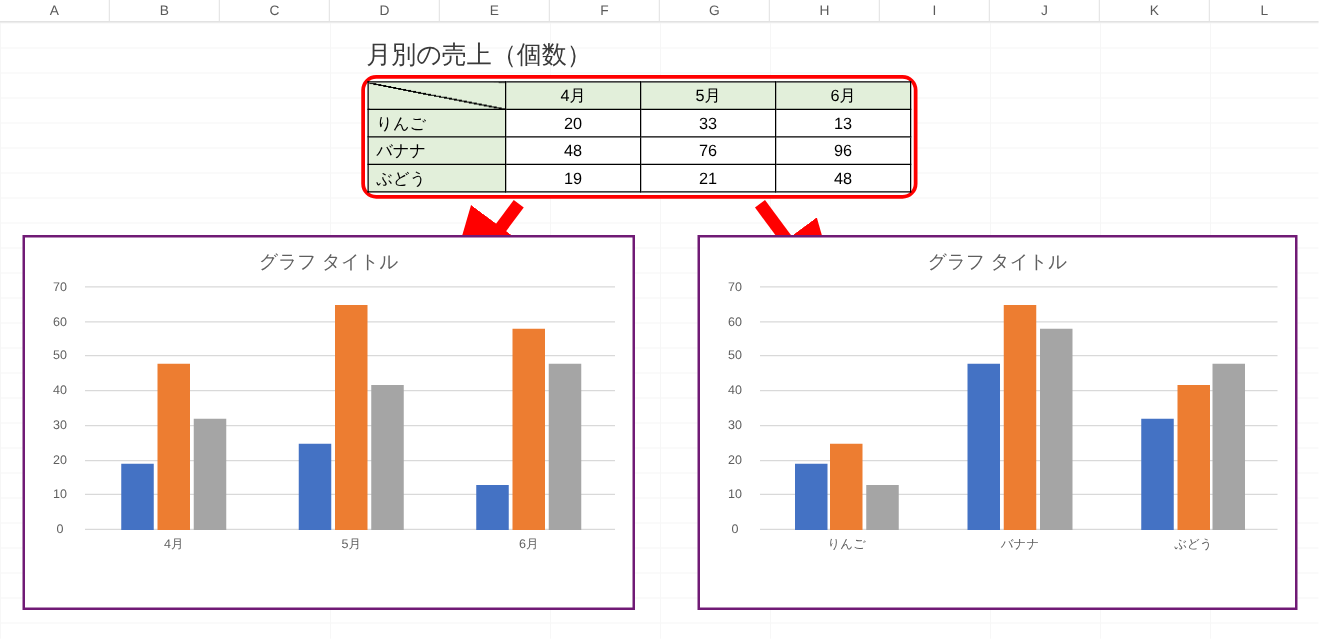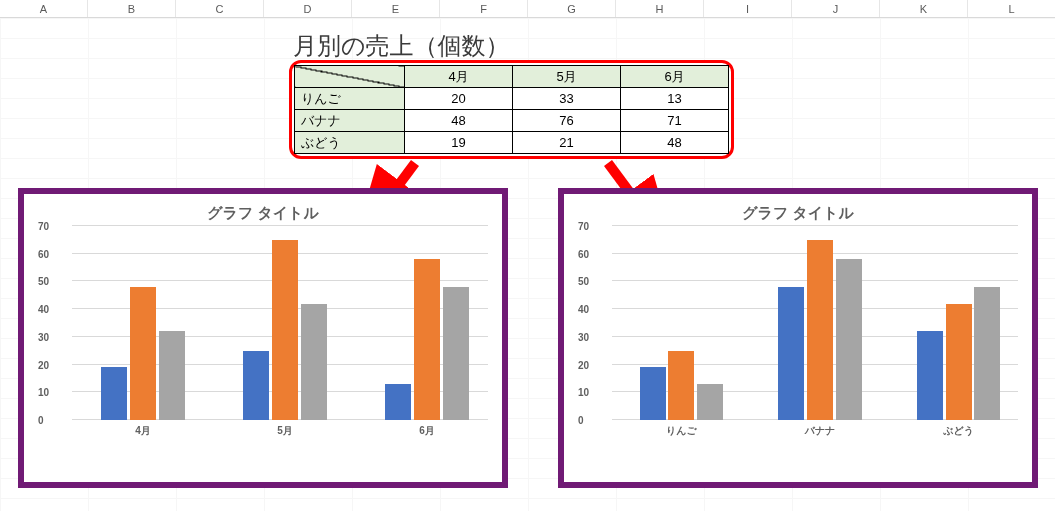--- a/index.html
+++ b/index.html
@@ -8,38 +8,38 @@
   
   .colhdrs { position:absolute; top:0; left:0; width:1055px; height:18px; border-bottom:1px solid #d9d9d9; display:flex; }
   .colhdrs div { flex:0 0 88px; text-align:center; font-size:11px; color:#5a5a5a; border-right:1px solid #e6e6e6; line-height:18px; }
   
   .grid { position:absolute; top:18px; left:0; width:1055px; height:493px;
           background-image:
             linear-gradient(to right, #e8e8e8 1px, transparent 1px),
             linear-gradient(to bottom, #e8e8e8 1px, transparent 1px);
           background-size: 88px 20px; opacity:0.35; }
   
-  .title { position:absolute; top:30px; left:293px; font-size:24px; color:#3a3a3a; }
+  .title { position:absolute; top:30px; left:293px; font-size:20px; color:#3a3a3a; }
   
   .tblwrap { position:absolute; top:60px; left:289px; border:3px solid #ff0000; border-radius:12px; padding:2px; background:#fff; }
   table.datatbl { border-collapse:collapse; }
   table.datatbl th, table.datatbl td { border:1px solid #000; font-size:13px; height:22px; }
   table.datatbl th { background:#e2efda; font-weight:normal; }
   table.datatbl .diag { width:110px; background:#e2efda linear-gradient(to top right, transparent calc(50% - 0.6px), #000 calc(50% - 0.6px), #000 calc(50% + 0.6px), transparent calc(50% + 0.6px)); }
   table.datatbl td { width:108px; text-align:center; }
   table.datatbl th.rowh { width:110px; text-align:left; padding-left:6px; }
   
   .arrow { position:absolute; pointer-events:none; }
   
-  .chartbox { position:absolute; border:6px solid #701a75; background:#fff;font-weight:bold; }
+  .chartbox { position:absolute; border:2px solid #701a75; background:#fff; }
   #chart1 { top:188px; left:18px; width:490px; height:300px; }
   #chart2 { top:188px; left:558px; width:480px; height:300px; }
   .ctitle { text-align:center; color:#5f5f5f; font-size:15px; margin-top:10px; }
   .plot { position:absolute; left:48px; right:14px; top:42px; bottom:62px; }
-  .ylbl { position:absolute; left:-34px; width:28px; text-align:left; font-size:10px; color:#5f5f5f; transform:translateY(50%); }
+  .ylbl { position:absolute; left:-34px; width:28px; text-align:center; font-size:10px; color:#5f5f5f; transform:translateY(50%); }
   .gridline { position:absolute; left:0; right:0; height:1px; background:#d9d9d9; }
   .cat { position:absolute; bottom:-18px; font-size:10px; color:#5f5f5f; transform:translateX(-50%); white-space:nowrap; }
   .bar { position:absolute; bottom:0; }
   .bar.blue   { background:#4472c4; }
   .bar.orange { background:#ed7d31; }
   .bar.grey   { background:#a5a5a5; }
   .legend { position:absolute; left:0; right:0; bottom:8px; text-align:center; font-size:10px; color:#5f5f5f; }
   .legend span { display:inline-flex; align-items:center; margin:0 6px; }
   .legend i { display:inline-block; width:8px; height:8px; margin-right:4px; }
 </style>
@@ -79,21 +79,21 @@
       <tr>
         <th class="rowh">りんご</th>
         <td>20</td>
         <td>33</td>
         <td>13</td>
       </tr>
       <tr>
         <th class="rowh">バナナ</th>
         <td>48</td>
         <td>76</td>
-        <td>71</td>
+        <td>96</td>
       </tr>
       <tr>
         <th class="rowh">ぶどう</th>
         <td>19</td>
         <td>21</td>
         <td>48</td>
       </tr>
     </tbody>
       </table>
   </div>

